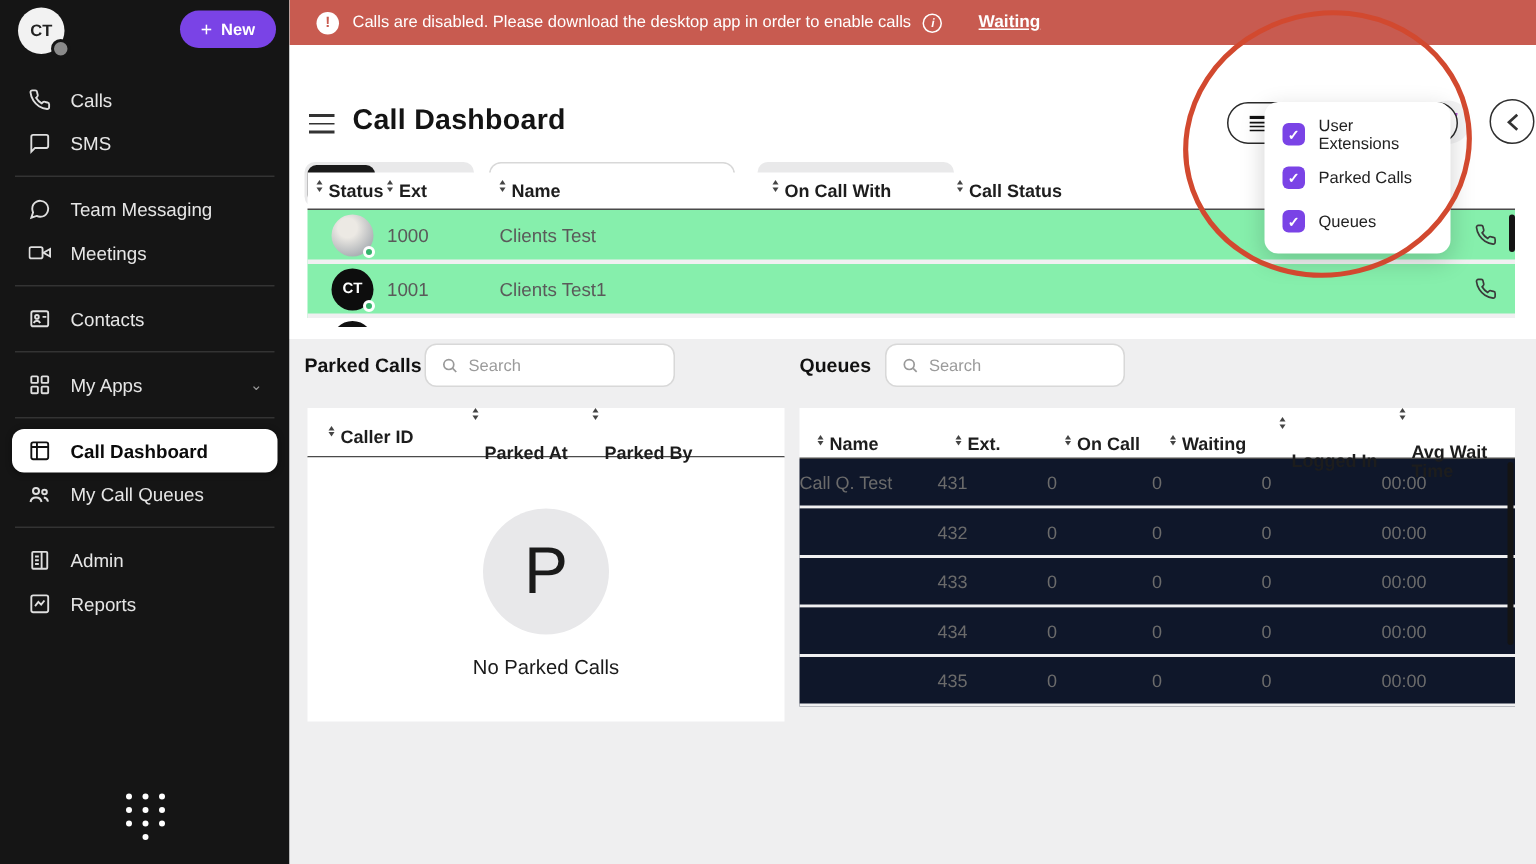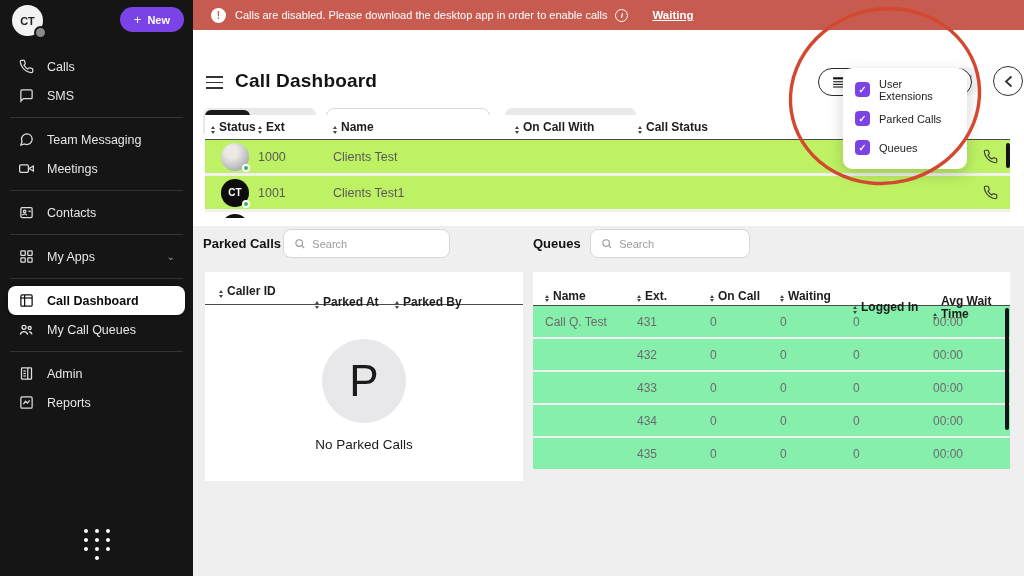--- a/index.html
+++ b/index.html
@@ -64,22 +64,22 @@
   .dd-label { font-size:11px; color:#222; }
 
   
   .sort { display:inline-flex; flex-direction:column; align-items:center; margin-right:4px; }
   .tri-up { width:0; height:0; border-left:2.8px solid transparent; border-right:2.8px solid transparent; border-bottom:3.6px solid #444; margin-bottom:1.6px; }
   .tri-dn { width:0; height:0; border-left:2.8px solid transparent; border-right:2.8px solid transparent; border-top:3.6px solid #444; }
 
   
   .ext-table { position:absolute; left:12px; top:115px; width:805px; z-index:1; }
   .ext-head { display:grid; grid-template-columns:47px 75px 182px 123px 1fr 40px; padding-left:6px; height:25px; align-items:center; border-bottom:1px solid #4a4a4a; background:#fff; }
-  .hcell { display:flex; align-items:flex-end; font-size:12px; font-weight:bold; color:#1d1d1d; }
-  .ext-row { display:grid; grid-template-columns:47px 75px 182px 123px 1fr 40px; padding-left:6px; height:36px; align-items:center; background:#bef264; border-bottom:3px solid #f0f0f1; font-size:12.5px; color:#5a5a5a; }
+  .hcell { display:flex; align-items:flex-start; font-size:12px; font-weight:bold; color:#1d1d1d; }
+  .ext-row { display:grid; grid-template-columns:47px 75px 182px 123px 1fr 40px; padding-left:6px; height:36px; align-items:center; background:#86efac; border-bottom:3px solid #f0f0f1; font-size:12.5px; color:#5a5a5a; }
   .row-partial { height:6px; background:#fff; overflow:hidden; padding-left:16px; }
   .row-partial .pav { width:28px; height:28px; border-radius:50%; background:#111; margin-top:2px; }
   .av { position:relative; width:28px; height:28px; border-radius:50%; margin-left:10px; }
   .av-photo { background:radial-gradient(circle at 38% 32%, #ece9e4 25%, #a8adb2 78%); }
   .av-dark { background:#0d0d0d; color:#fff; font-size:10px; font-weight:bold; display:flex; align-items:center; justify-content:center; }
   .pdot { position:absolute; right:-1px; bottom:-1px; width:8px; height:8px; border-radius:50%; background:#35b36b; border:2px solid #fff; }
   .row-phone { display:flex; align-items:center; justify-content:center; cursor:pointer; }
 
   
   .section-label { position:absolute; font-size:13px; font-weight:bold; color:#111; }
@@ -90,21 +90,21 @@
 
   .parked-table { position:absolute; left:12px; top:272px; width:318px; }
   .parked-head { display:grid; grid-template-columns:96px 80px 1fr; padding-left:14px; height:33px; align-items:center; background:#fff; border-bottom:1px solid #4a4a4a; }
   .parked-body { height:176px; background:#fff; display:flex; flex-direction:column; align-items:center; }
   .p-circle { margin-top:34px; width:84px; height:84px; border-radius:50%; background:#e8e8ea; display:flex; align-items:center; justify-content:center; font-size:44px; color:#1a1a1a; font-weight:normal; }
   .p-empty { margin-top:14px; font-size:13.5px; color:#1a1a1a; }
 
   .queues-table { position:absolute; left:340px; top:272px; width:477px; }
   .q-head { display:grid; grid-template-columns:92px 73px 70px 73px 80px 1fr; padding-left:12px; height:34px; align-items:center; background:#fff; border-bottom:1px solid #4a4a4a; }
   .q-head .hcell { line-height:1.05; }
-  .q-row { display:grid; grid-template-columns:92px 73px 70px 73px 80px 1fr; padding-left:12px; height:33px; align-items:center; background:#86efac; border-bottom:2px solid #f0f0f1; font-size:12px; color:#6b6b6b; }
+  .q-row { display:grid; grid-template-columns:92px 73px 70px 73px 80px 1fr; padding-left:0; height:33px; align-items:center; background:#0f172a; border-bottom:2px solid #f0f0f1; font-size:12px; color:#6b6b6b; }
 
   .vscroll { position:absolute; width:4px; background:#141414; border-radius:2px; z-index:2; }
   .ext-scroll { left:813px; top:143px; height:25px; }
   .q-scroll { left:812px; top:308px; height:122px; }
 
   .annotation { position:absolute; left:0; top:0; width:831px; height:576px; pointer-events:none; z-index:6; }
   .hcell .lbl2 { white-space:pre-line;margin-top:23px; }
 </style>
 </head>
 <body>

